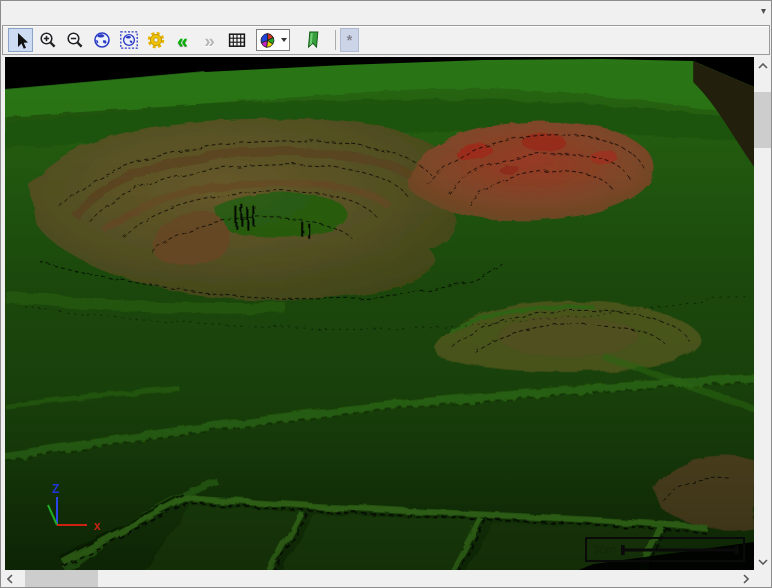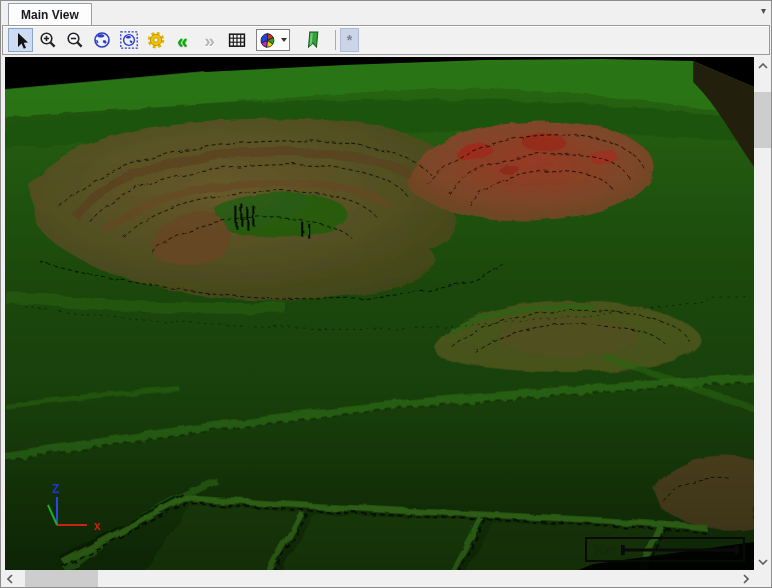--- a/index.html
+++ b/index.html
@@ -42,23 +42,20 @@
   .htrack{flex:1;position:relative;}
   .hthumb{position:absolute;top:0;left:7px;width:73px;height:17px;background:#cdcdcd;cursor:pointer;}
   .scroll-corner{width:17px;height:17px;background:#f0f0f0;}
 </style>
 </head>
 <body>
 
 <div class="window">
 
   <div class="tab-bar">
-    <div class="tab">
-      <span class="tab-label">Main View</span>
-    </div>
     <div class="tab-overflow">▾</div>
   </div>
 
   <div class="toolbar">
     <button class="tbtn selected">
       <svg class="ic" width="20" height="20" viewBox="0 0 20 20">
           <polygon points="7,3 7,17 10.5,13.5 12.8,18.8 15,17.8 12.7,12.7 17,12.4" fill="#111"></polygon>
         </svg>
     </button>
     <button class="tbtn">

